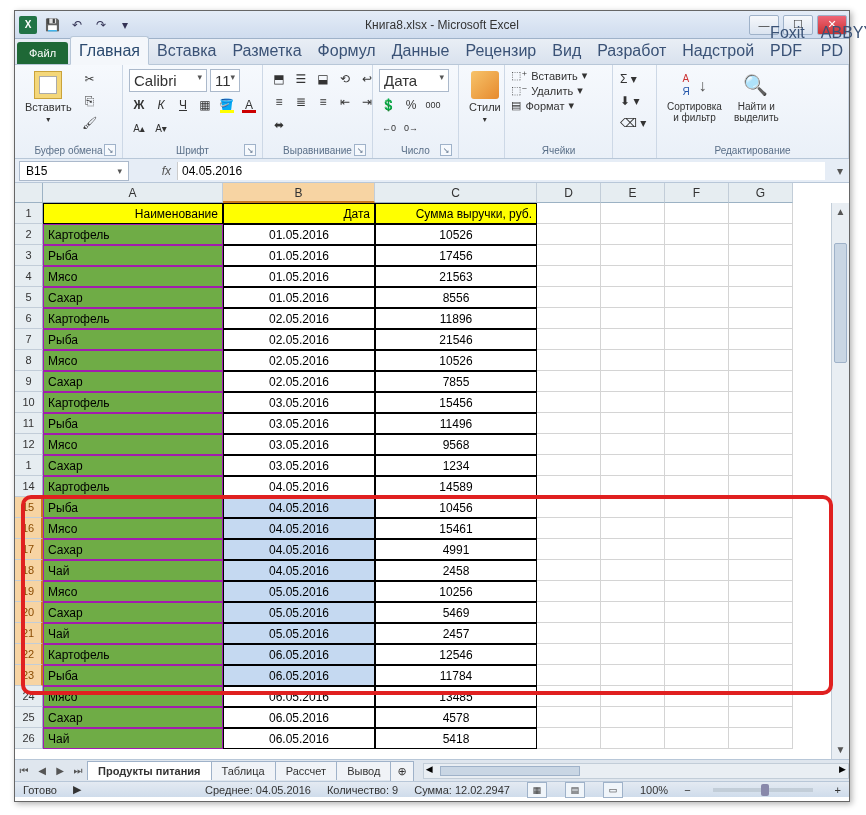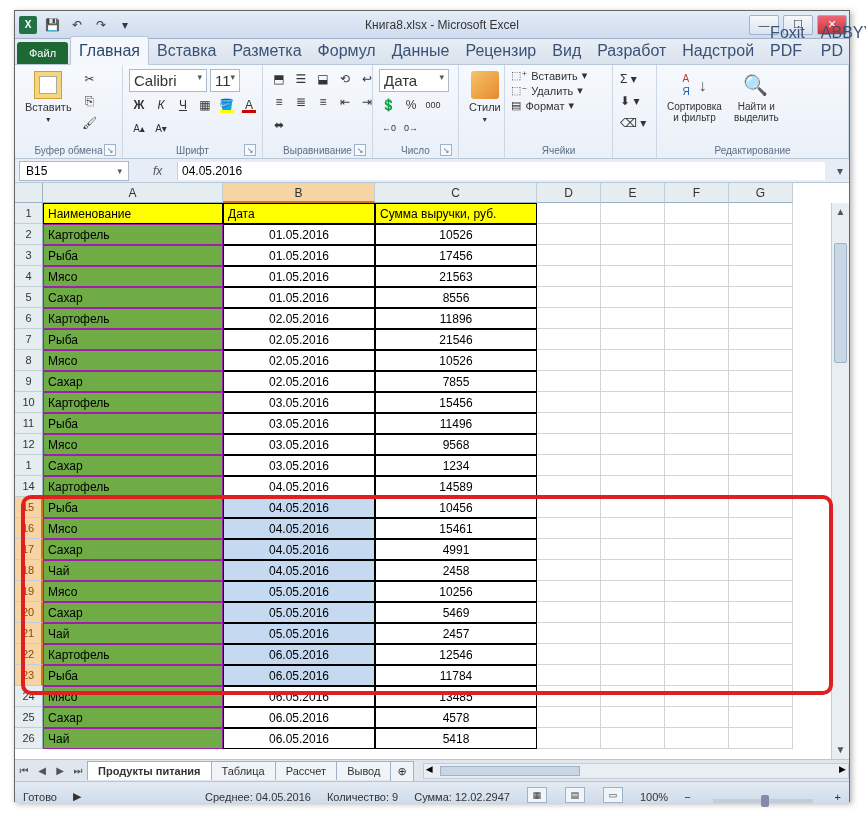--- a/index.html
+++ b/index.html
@@ -28,33 +28,33 @@
   .bigbtn .ico { width:28px; height:28px; }
   .smrow { display:flex; flex-direction:column; gap:2px; }
   .selectbox { border:1px solid #abb9cb; background:#fff; font-size:15px; padding:2px 18px 2px 4px; position:relative; min-width: 60px;}
   .selectbox::after { content:"▾"; position:absolute; right:4px; top:2px; font-size:9px; color:#555;}
   .btnrow { display:flex; gap:2px; }
   .rib-btn { width:20px; height:20px; border:1px solid transparent; display:flex; align-items:center; justify-content:center; font-size:12px; }
   
   .namebox-row { height:24px; background:#e6edf6; border-bottom:1px solid #b8c7d8; display:flex; align-items:center; font-size:12px;}
   .namebox { width:110px; border:1px solid #abb9cb; background:#fff; margin:0 4px; padding:2px 6px; font-size:12px; display:flex; justify-content:space-between; align-items:center;}
   .fx-area { display:flex; align-items:center; gap:6px; flex:1; }
-  .fx-label { font-style:italic; color:#555; width:18px; text-align:left;}
+  .fx-label { font-style:italic; color:#555; width:18px; text-align:right;}
   .fx-input { flex:1; border:none; background:#fff; font-size:12px; padding:2px 4px; border-left:1px solid #ccc;}
   
   .grid-area { position:relative; height: 576px; overflow:hidden; background:#fff;}
   .colheads { display:flex; position:absolute; top:0; left:0; right:0; height:20px; }
   .corner { width:28px; height:20px; background:#e6edf1; border-right:1px solid #9cb2c4; border-bottom:1px solid #9cb2c4;}
   .colhead { height:20px; background:#e6edf1; border-right:1px solid #c2cdd8; border-bottom:1px solid #9cb2c4; text-align:center; font-size:12px; color:#333; line-height:20px;}
   .rows { position:absolute; top:20px; left:0; right:0; bottom:0; }
   .row { display:flex; height:21px; }
   .rowhead { width:28px; background:#e6edf1; border-right:1px solid #9cb2c4; border-bottom:1px solid #c2cdd8; text-align:center; font-size:11px; color:#333; line-height:21px;}
   .rowhead.sel { background:#f7d4a3; border-right:2px solid #c87a1e; color:#8a4b00;}
   .cell { height:21px; border-right:1px solid #d4d4d4; border-bottom:1px solid #d4d4d4; font-size:12px; line-height:21px; padding: 0 4px; overflow:hidden; white-space:nowrap;}
-  .hdr-cell { background:#ffff00; text-align:left; font-weight:normal; border:1px solid #000; }
+  .hdr-cell { background:#ffff00; text-align:right; font-weight:normal; border:1px solid #000; }
   .name-cell { background:#6fac46; border:1px solid #a21caf; }
   .date-cell { text-align:center; border:1px solid #000;}
   .sum-cell { text-align:center; border:1px solid #000;}
   .sel-cell { background:#c5d9f1; }
   .empty-cell { }
   .colA { width: 180px; }
   .colB { width: 152px; }
   .colC { width: 162px; }
   .colD { width: 64px; }
   .colE { width: 64px; }
@@ -68,21 +68,21 @@
   .vscroll .arr { position:absolute; left:0; right:0; height:18px; text-align:center; font-size:10px; color:#555; line-height:18px;}
   .vscroll .arr.up { top:0; }
   .vscroll .arr.dn { bottom:0; }
   
   .sheet-tabs { height:22px; background:#dfe6ee; border-top:1px solid #b8c7d8; display:flex; align-items:center; font-size:11px;}
   .nav-btn { width:18px; text-align:center; color:#555; font-size:10px;}
   .sheet-tab { padding: 3px 10px; background:#f0f3f7; border:1px solid #9fb2c9; border-bottom:none; margin-right:-1px; color:#333;}
   .sheet-tab.active { background:#fff; font-weight:bold;}
   .hscroll { flex:1; margin-left:10px; height:16px; background:#e9eef3; border:1px solid #c2cdd8; position:relative;}
   
-  .statusbar { height:22px; background:linear-gradient(#e4eaf2,#cfdceb); border-top:1px solid #b8c7d8; display:flex; align-items:flex-end; font-size:11px; color:#333; padding: 0 8px; gap:16px;}
+  .statusbar { height:16px; background:linear-gradient(#e4eaf2,#cfdceb); border-top:1px solid #b8c7d8; display:flex; align-items:center; font-size:11px; color:#333; padding: 0 8px; gap:16px;}
   .statusbar .spacer { flex:1; }
   .view-btn { width:20px; height:16px; border:1px solid #9fb2c9; background:#f0f5fa; margin:0 1px; display:flex; align-items:center; justify-content:center; font-size:9px;}
   .zoom-slider { width:100px; height:4px; background:#c2cdd8; position:relative; margin: 0 6px;}
   .zoom-slider .knob { position:absolute; left:48px; top:-4px; width:8px; height:12px; background:#88a; border-radius:2px;}
 </style>
 </head>
 <body>
 
 <div class="window">
 

